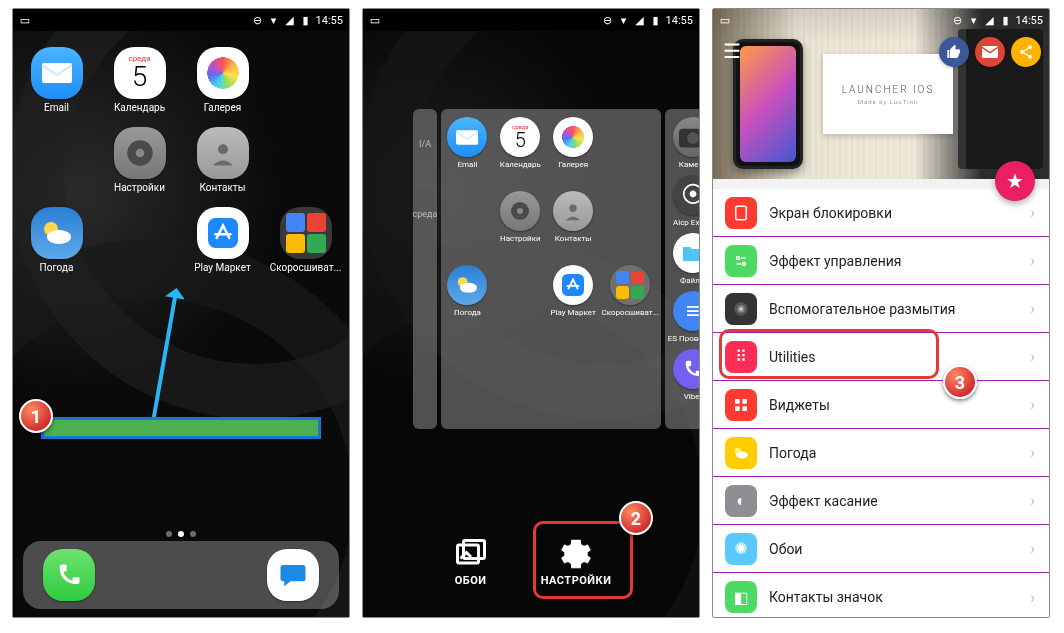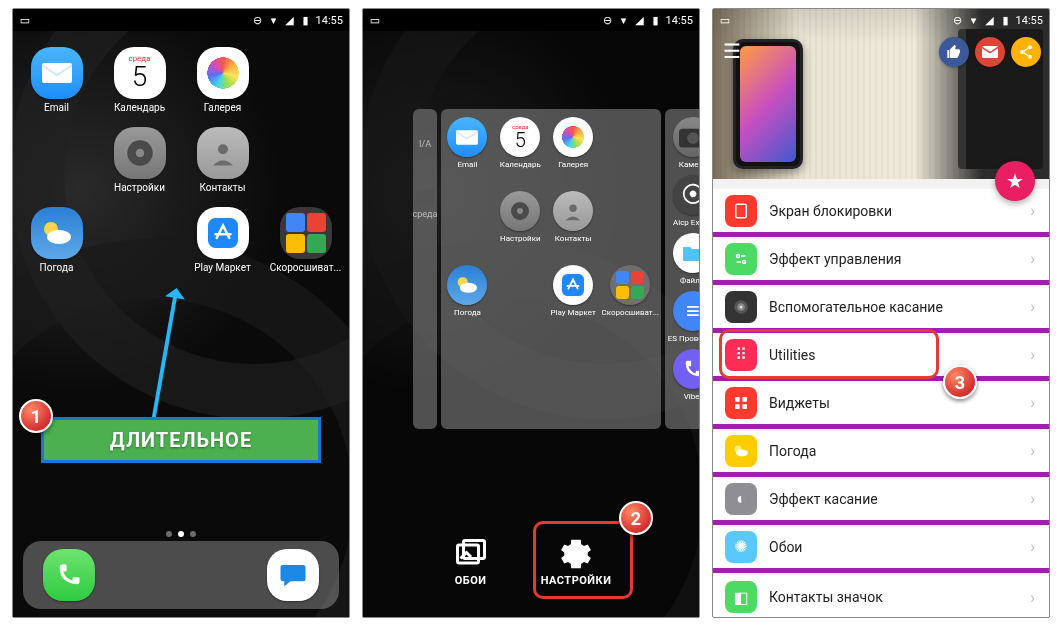--- a/index.html
+++ b/index.html
@@ -294,21 +294,21 @@
   .settings-list {
     position:absolute;
     top: 180px; left:0; right:0; bottom:0;
     background:#fff;
     overflow:hidden;
   }
   .srow {
     display:flex; align-items:center;
     height: 48px;
     padding: 0 14px 0 12px;
-    border-bottom: 5px solid #a21caf;
+    border-bottom: 1px solid #a21caf;
     font-size: 14px;
     color:#222;
   }
   .srow .sicon {
     width:32px;height:32px;border-radius:8px;
     display:flex;align-items:center;justify-content:center;
     margin-right:12px; font-size:16px; color:#fff;
   }
   .srow .chev { margin-left:auto; color:#bbb; font-size:16px; }
   .sicon.lock{background:#ff3b30;} .sicon.cc{background:#4cd964;}
@@ -413,21 +413,20 @@
         <div class="mini" style="background:#ea4335"></div>
         <div class="mini" style="background:#fbbc05"></div>
         <div class="mini" style="background:#34a853"></div>
       </div>
       <span>Скоросшиват...</span>
     </div>
   </div>
 
   <div class="arrow"></div>
   <div class="label-box">
-    <div>ДЛИТЕЛЬНОЕ</div>
   </div>
 
   <div class="badge" style="left:6px; top:390px;">
     <span>1</span>
   </div>
 
   <div class="dots">
     <span></span>
       <span class="active"></span>
       <span></span>
@@ -610,20 +609,24 @@
   <div class="highlight-box" style="left:170px; bottom:18px; width:100px; height:78px;"></div>
   <div class="badge" style="right:46px; bottom:82px;">
     <span>2</span>
   </div>
 </div>
 
 <div class="phone phone3">
   <div class="header-img">
     <div class="desk"></div>
     <div class="phone-mock"></div>
+    <div class="card">
+      <div style="font-weight:300">LAUNCHER IOS</div>
+      <div style="font-size:6px;letter-spacing:1px;margin-top:3px;color:#999">Made by LuuTinh</div>
+    </div>
     <div class="notebook"></div>
   </div>
   <div class="statusbar">
     <div class="left">
         <span class="sb-ico">▭</span>
       </div>
     <div class="right">
       <span class="sb-ico">⊖</span>
       <span class="sb-ico">▾</span>
       <span class="sb-ico">◢</span>
@@ -677,21 +680,21 @@
       <span class="chev">›</span>
     </div>
     <div class="srow">
       <div class="sicon assist">
           <svg width="18" height="18" viewBox="0 0 24 24">
             <circle cx="12" cy="12" r="9" fill="#555"></circle>
             <circle cx="12" cy="12" r="5" fill="#888"></circle>
             <circle cx="12" cy="12" r="2" fill="#ddd"></circle>
           </svg>
         </div>
-      <span>Вспомогательное касание</span>
+      <span>Вспомогательное размытия</span>
       <span class="chev">›</span>
     </div>
     <div class="srow">
       <div class="sicon util">⠿</div>
       <span>Utilities</span>
       <span class="chev">›</span>
     </div>
     <div class="srow">
       <div class="sicon widg">
           <svg width="16" height="16" viewBox="0 0 24 24" fill="#fff">

